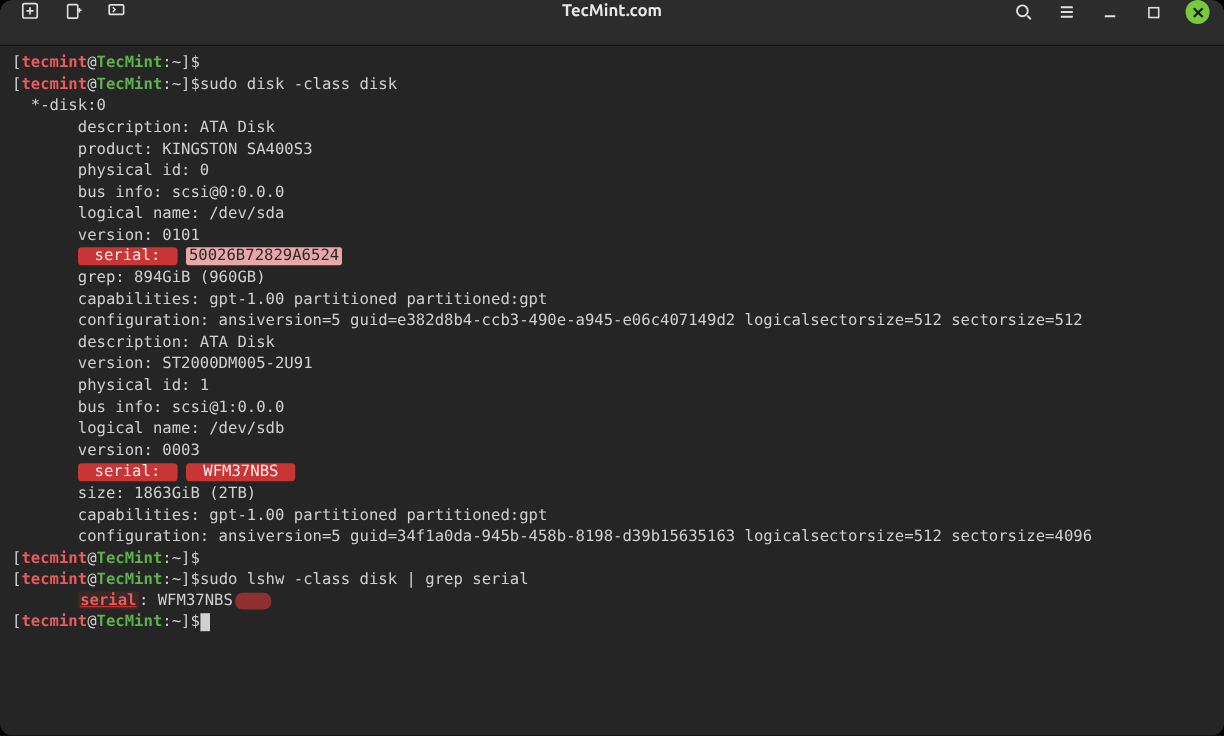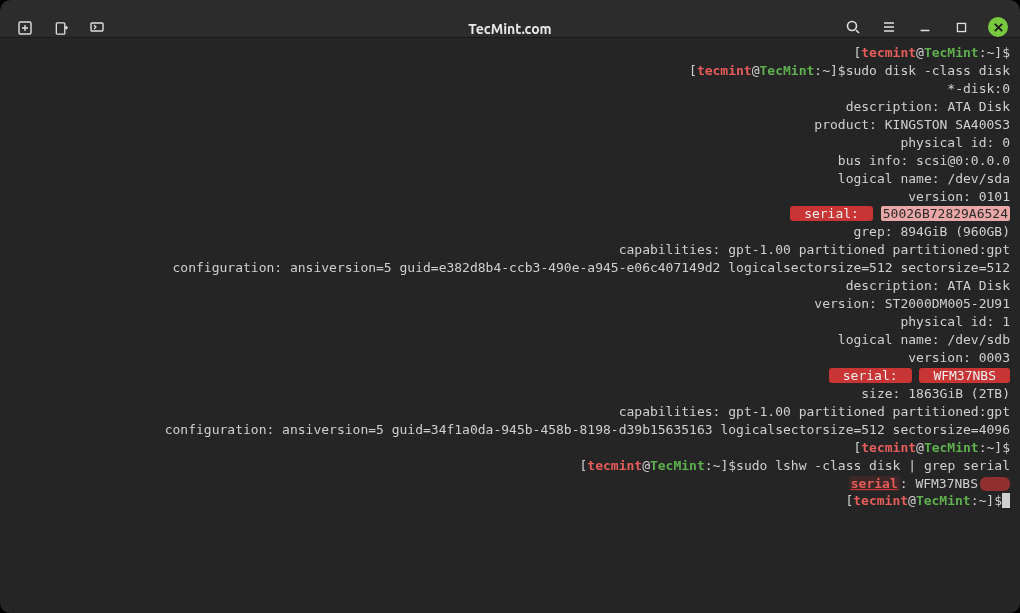--- a/index.html
+++ b/index.html
@@ -12,21 +12,21 @@
       height: 613px;
       background: #000;
       font-family: 'Menlo', 'Consolas', 'DejaVu Sans Mono', monospace;
       overflow: hidden;
       border-radius: 10px;
     }
     .titlebar {
       height: 38px;
       background: #2c2c2c;
       display: flex;
-      align-items: flex-end;
+      align-items: flex-start;
       justify-content: space-between;
       padding: 0 10px;
       border-top-left-radius: 10px;
       border-top-right-radius: 10px;
       border-bottom: 1px solid #1a1a1a;
     }
     .titlebar-left {
       display: flex;
       align-items: center;
       gap: 18px;
@@ -70,21 +70,21 @@
     .terminal {
       padding: 6px 10px 10px 10px;
       background: #1e1e1e;
       background: #252525;
       height: calc(100% - 38px);
       font-size: 13px;
       line-height: 1.38;
       color: #d0d0d0;
       overflow: hidden;
     }
-    .line { white-space: pre; text-align: right; }
+    .line { white-space: pre; }
     .bracket { color: #d0d0d0; }
     .user { color: #e85c5c; font-weight: bold; }
     .at { color: #d0d0d0; }
     .host { color: #5fb04f; font-weight: bold; }
     .path { color: #d0d0d0; }
     .dollar { color: #d0d0d0; }
     .cmd { color: #d0d0d0; }
     .out { color: #d0d0d0; }
     .hl-red {
       background: #c93434;
@@ -198,20 +198,21 @@
   <div class="line out">       logical name: /dev/sda</div>
   <div class="line out">       version: 0101</div>
   <div class="line out">       <span class="hl-red">serial:</span> <span class="hl-pink">50026B72829A6524</span></div>
   <div class="line out">       grep: 894GiB (960GB)</div>
   <div class="line out">       capabilities: gpt-1.00 partitioned partitioned:gpt</div>
   <div class="line out">       configuration: ansiversion=5 guid=e382d8b4-ccb3-490e-a945-e06c407149d2 logicalsectorsize=512 sectorsize=512</div>
 
   <div class="line out">       description: ATA Disk</div>
   <div class="line out">       version: ST2000DM005-2U91</div>
   <div class="line out">       physical id: 1</div>
+  <div class="line out">       bus info: scsi@1:0.0.0</div>
   <div class="line out">       logical name: /dev/sdb</div>
   <div class="line out">       version: 0003</div>
   <div class="line out">       <span class="hl-red">serial:</span> <span class="hl-red">WFM37NBS</span></div>
   <div class="line out">       size: 1863GiB (2TB)</div>
   <div class="line out">       capabilities: gpt-1.00 partitioned partitioned:gpt</div>
   <div class="line out">       configuration: ansiversion=5 guid=34f1a0da-945b-458b-8198-d39b15635163 logicalsectorsize=512 sectorsize=4096</div>
 
   <div class="line"><span class="bracket">[</span><span class="user">tecmint</span><span class="at">@</span><span class="host">TecMint</span><span class="path">:</span><span class="path">~</span><span class="bracket">]</span><span class="dollar">$</span></div>
 
   <div class="line"><span class="bracket">[</span><span class="user">tecmint</span><span class="at">@</span><span class="host">TecMint</span><span class="path">:</span><span class="path">~</span><span class="bracket">]</span><span class="dollar">$</span><span class="cmd">sudo lshw -class disk | grep serial</span></div>

